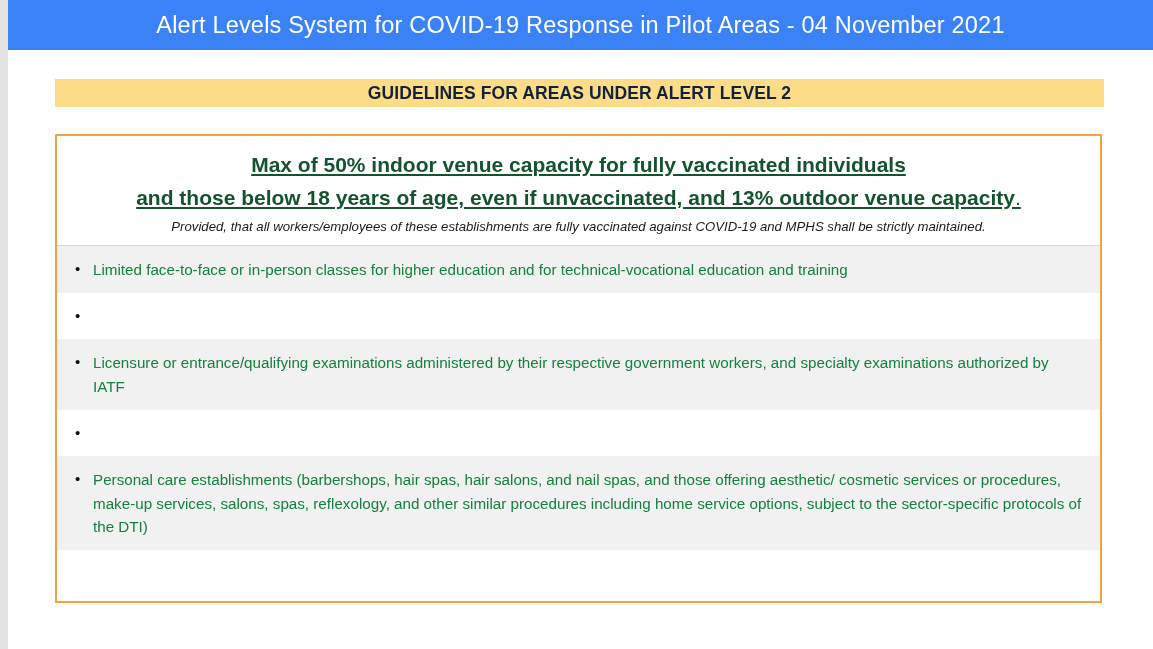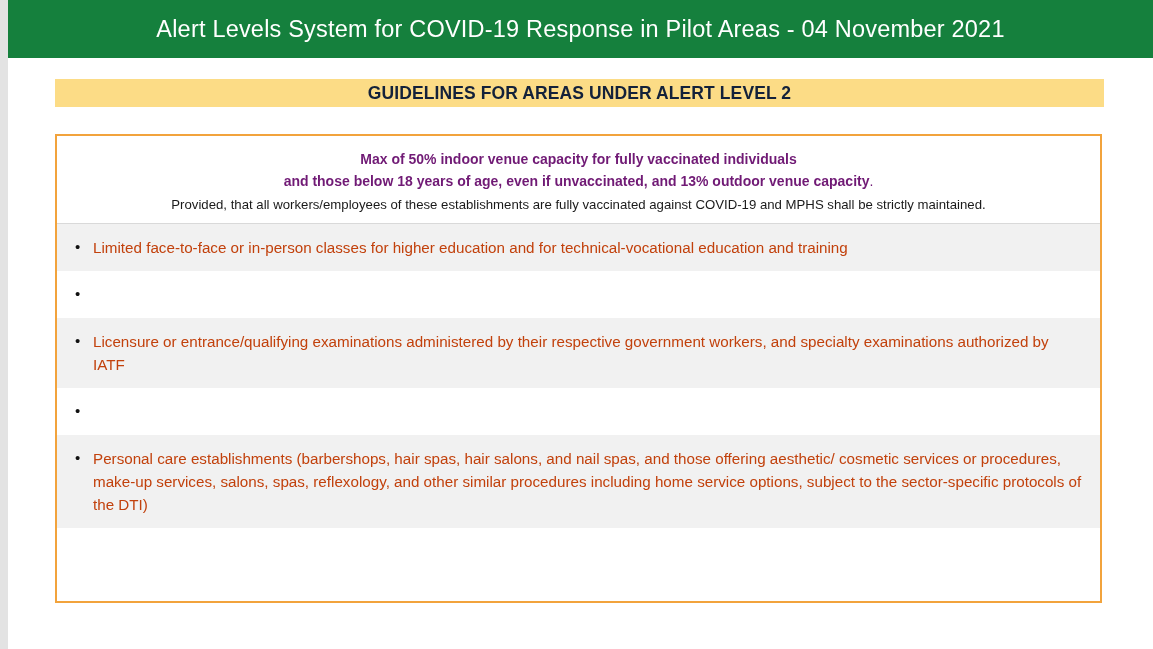--- a/index.html
+++ b/index.html
@@ -32,22 +32,22 @@
     height: 641px;
     background: #ffffff;
   }
 
   
   .title-bar {
     position: absolute;
     left: 0;
     top: 0;
     width: 1145px;
-    height: 58px;
-    background: #15803d;
+    height: 50px;
+    background: #3b82f6;
     display: flex;
     align-items: center;
     justify-content: center;
   }
   .title-bar-text {
     color: #ffffff;
     font-size: 23.5px;
     font-weight: 400;
     letter-spacing: 0.2px;
     white-space: nowrap;
@@ -85,33 +85,35 @@
     background: #ffffff;
   }
 
   
   .capacity-block {
     padding: 13px 14px 8px 14px;
     text-align: center;
     background: #ffffff;
   }
   .capacity-line {
-    color: #701a75;
-    font-size: 14px;
+    color: #14532d;
+    font-size: 21px;
     font-weight: bold;
     line-height: 1.55;
     white-space: nowrap;
+    text-decoration: underline;
   }
   .capacity-line .trailing-period {
     font-weight: normal;
   }
   .capacity-proviso {
     margin-top: 4px;
     color: #1a1a1a;
     font-size: 13.2px;
+    font-style: italic;
     line-height: 1.4;
     white-space: nowrap;
   }
 
   
   .bullet-rows {
     border-top: 1px solid #d9d9d9;
   }
   .bullet-row {
     display: flex;
@@ -126,21 +128,21 @@
     flex: 0 0 auto;
     width: 18px;
     color: #111111;
     font-size: 15px;
     line-height: 1.52;
     text-align: left;
     padding-left: 2px;
   }
   .bullet-text {
     flex: 1 1 auto;
-    color: #c2410c;
+    color: #15803d;
     font-size: 15.2px;
     line-height: 1.52;
   }
 </style>
 </head>
 <body>
 
 <div class="slide-edge-left"></div>
 
 <div class="slide-canvas">

